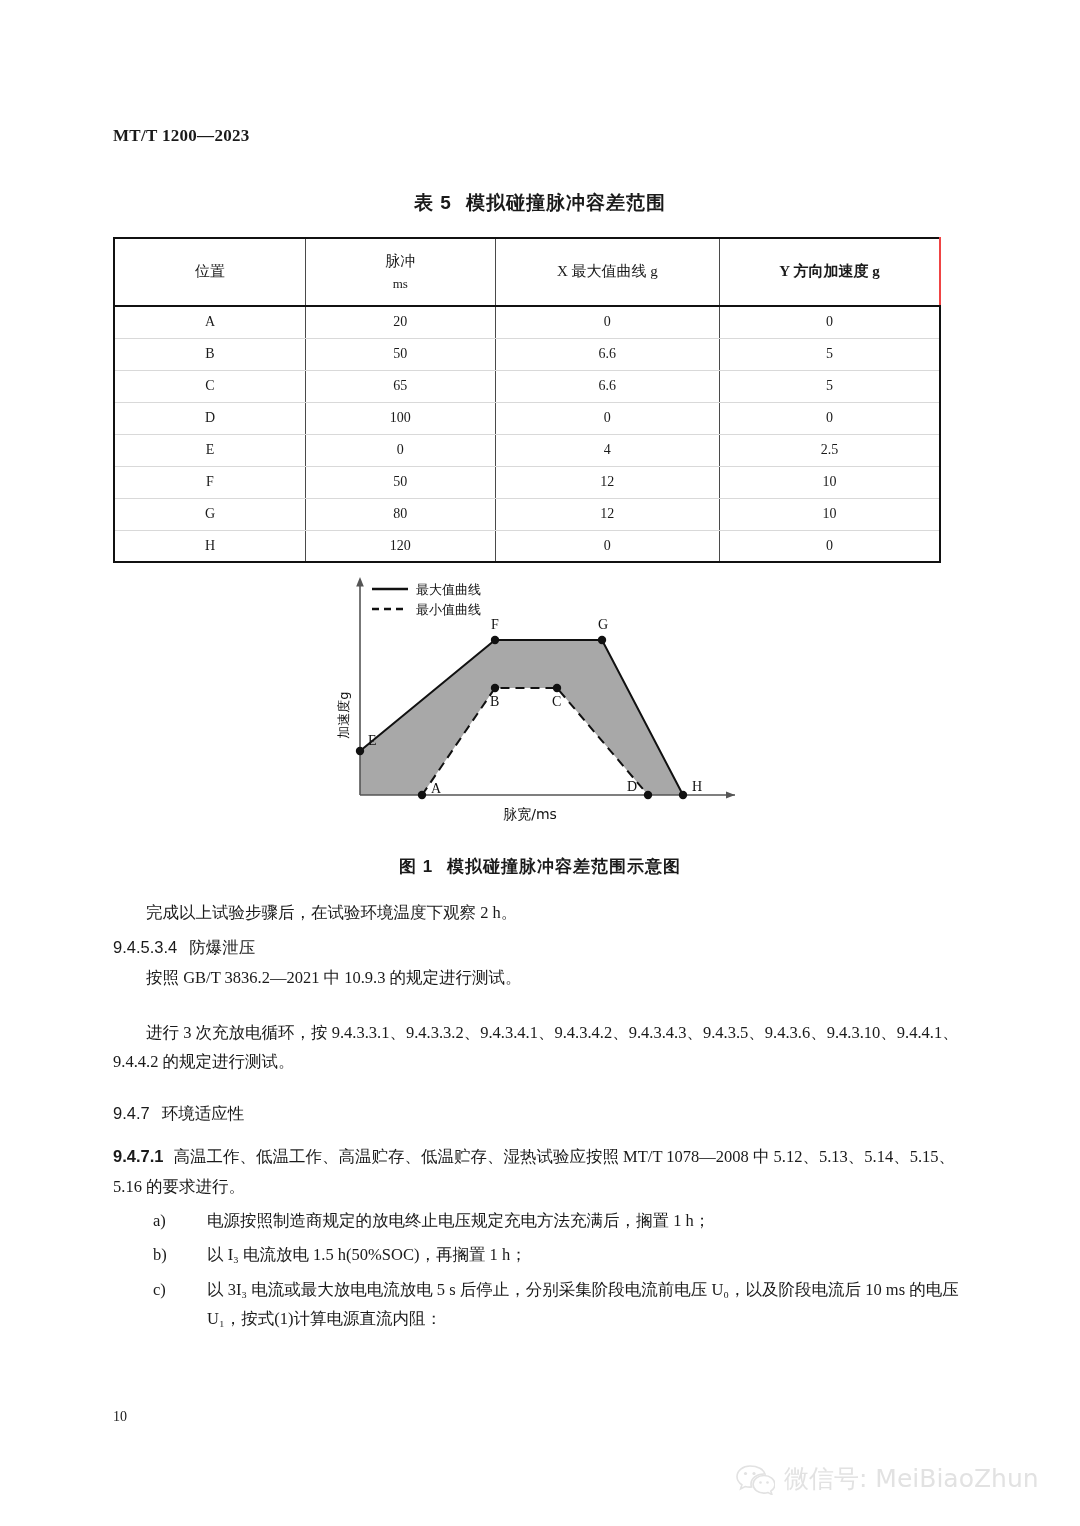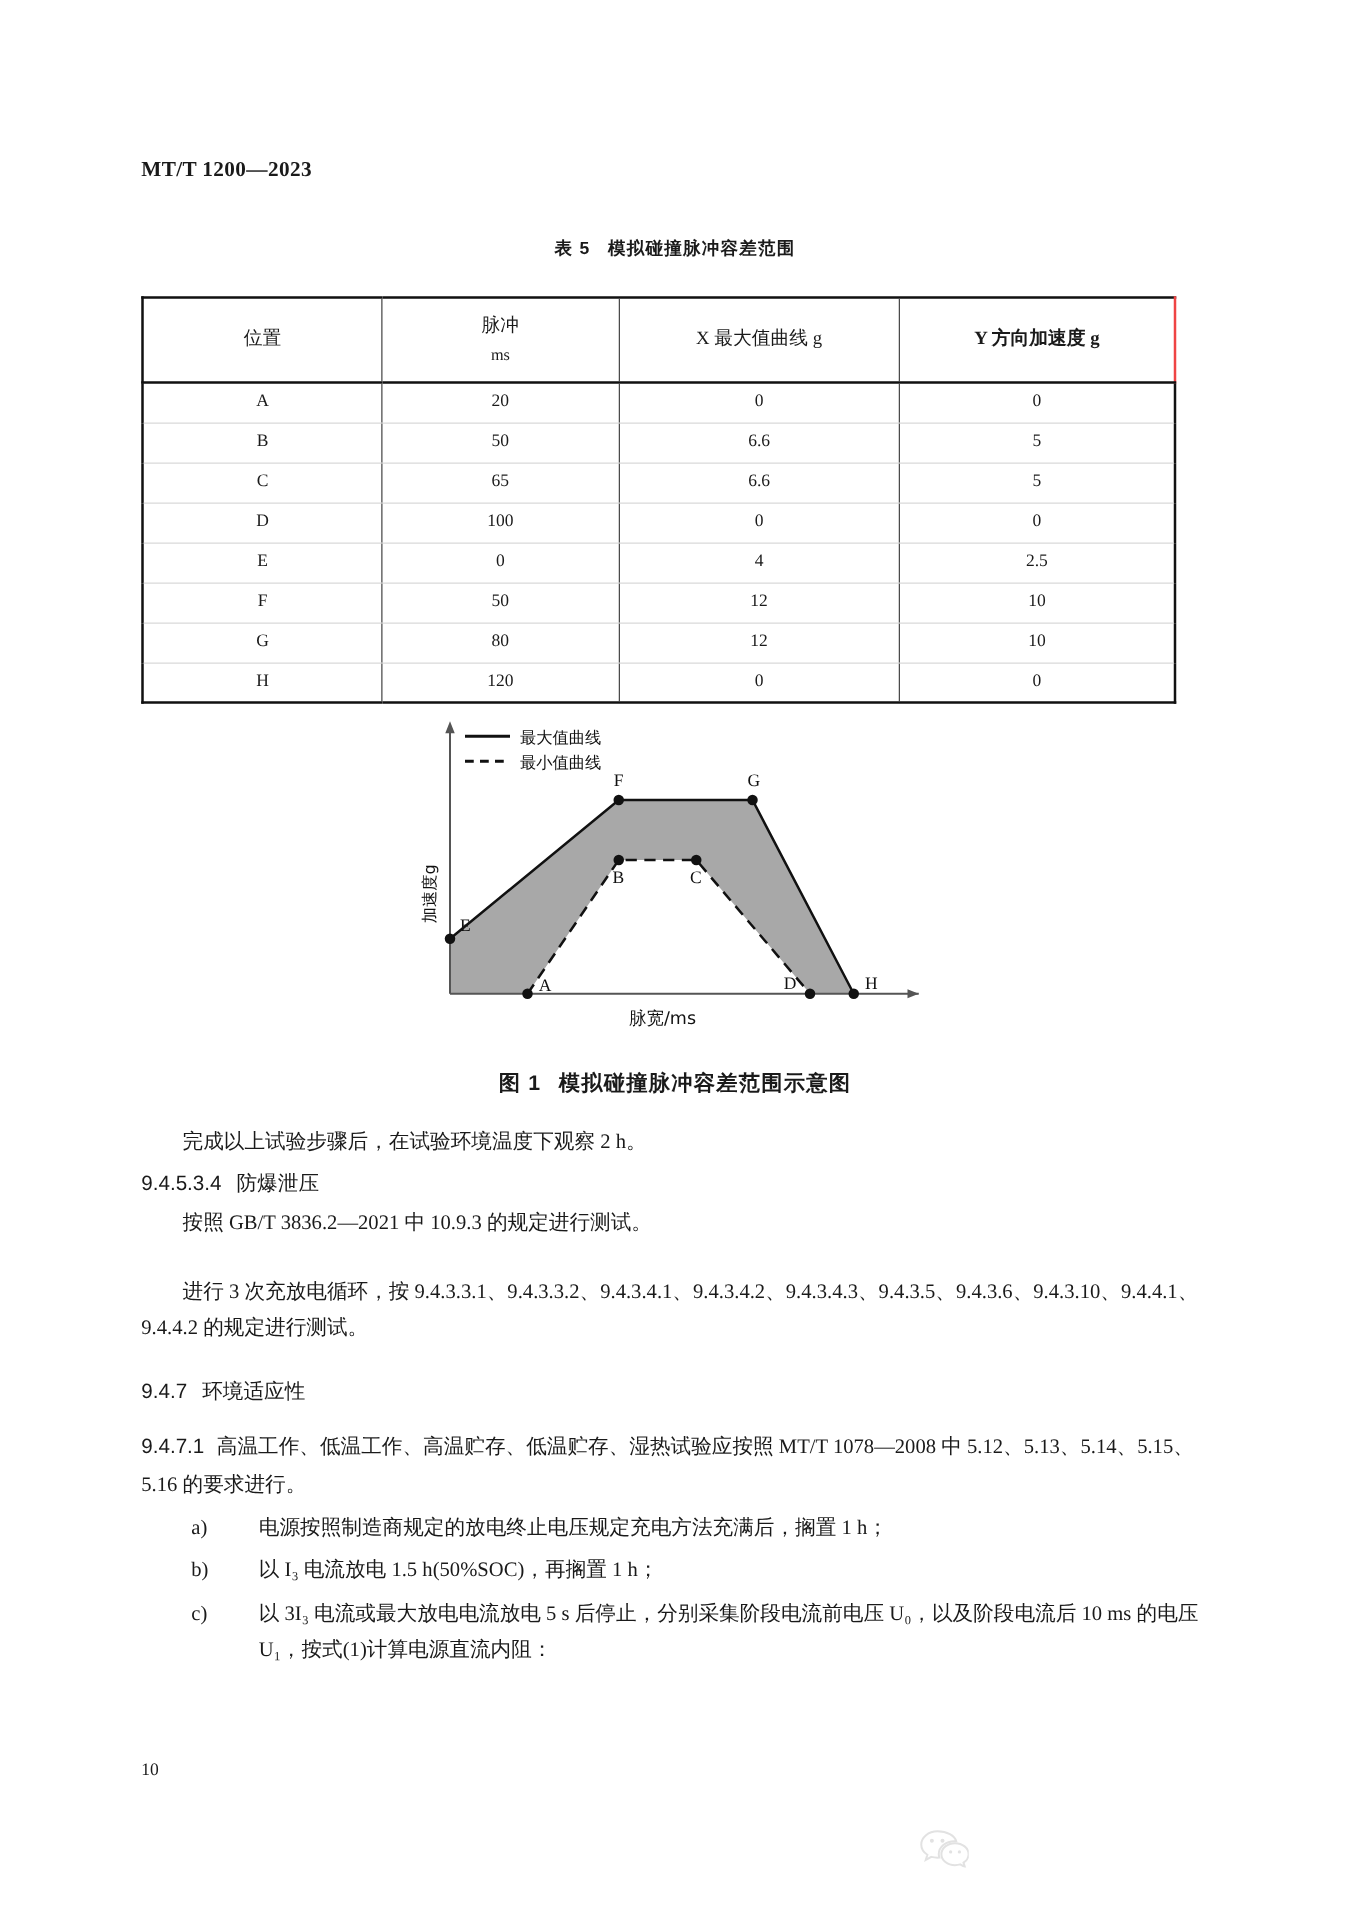--- a/index.html
+++ b/index.html
@@ -34,21 +34,21 @@
   }
   .doc-header .std-code { font-family: "Liberation Serif", serif; }
 
   
   .table-caption {
     position: absolute;
     left: 0;
     right: 0;
     top: 190px;
     text-align: center;
-    font-size: 14px;
+    font-size: 19px;
     font-weight: bold;
     letter-spacing: 1px;
     font-family: "Liberation Sans", "DejaVu Sans", sans-serif;
   }
   .table-caption .cap-num { margin-right: 14px; }
 
   
   .tbl-wrap {
     position: absolute;
     left: 113px;
@@ -116,21 +116,21 @@
     left: 113px;
     top: 898px;
     width: 860px;
     font-size: 16.5px;
     line-height: 1.78;
   }
   .para     { text-indent: 2em; margin: 0; }
   .clause   { margin: 6px 0 0 0; font-weight: normal; font-family: "Liberation Sans","DejaVu Sans",sans-serif; }
   .clause .num { margin-right: 12px; font-family: "Liberation Sans", sans-serif; }
   .clause-inline { margin: 4px 0 0 0; }
-  .clause-inline .num { margin-right: 10px; font-weight: normal; font-family: "Liberation Sans",sans-serif; margin-top: 32px; }
+  .clause-inline .num { margin-right: 10px; font-weight: bold; font-family: "Liberation Sans",sans-serif; margin-top: 32px; }
   .gap-sm { height: 10px; }
   .gap-md { height: 16px; }
 
   ol.alpha-list {
     list-style: none;
     margin: 2px 0 0 0;
     padding: 0;
   }
   ol.alpha-list > li {
     position: relative;
@@ -359,15 +359,16 @@
 
   <div class="watermark">
     <svg width="40" height="32" viewBox="0 0 40 32">
       <path d="M15 3 C7.8 3 2 7.8 2 13.6 c0 3.3 1.9 6.3 4.9 8.2 l-1.3 4.1 4.5-2.4 c1.5 .4 3.1 .6 4.9 .6 .5 0 1 0 1.5-.05 -.3-.9-.5-1.9-.5-2.9 0-5.6 5.6-10.2 12.6-10.2 .5 0 1 .02 1.4 .07 C28.8 6.4 22.6 3 15 3 z" fill="none" stroke="#e2e2e2" stroke-width="1.6"></path>
       <circle cx="10.5" cy="10.5" r="1.6" fill="#e2e2e2"></circle>
       <circle cx="19" cy="10.5" r="1.6" fill="#e2e2e2"></circle>
       <path d="M29 12.5 c-6 0-10.9 4-10.9 8.8 0 4.9 4.9 8.8 10.9 8.8 1.4 0 2.8-.2 4.1-.6 l3.8 2.1-1.1-3.5 c2.5-1.6 4.1-4.1 4.1-6.8 0-4.8-4.9-8.8-10.9-8.8 z" fill="none" stroke="#e2e2e2" stroke-width="1.6"></path>
       <circle cx="25.5" cy="19.5" r="1.3" fill="#e2e2e2"></circle>
       <circle cx="32.5" cy="19.5" r="1.3" fill="#e2e2e2"></circle>
     </svg>
+    <span>微信号: MeiBiaoZhun</span>
   </div>
 
 </div>
 
 </body></html>

